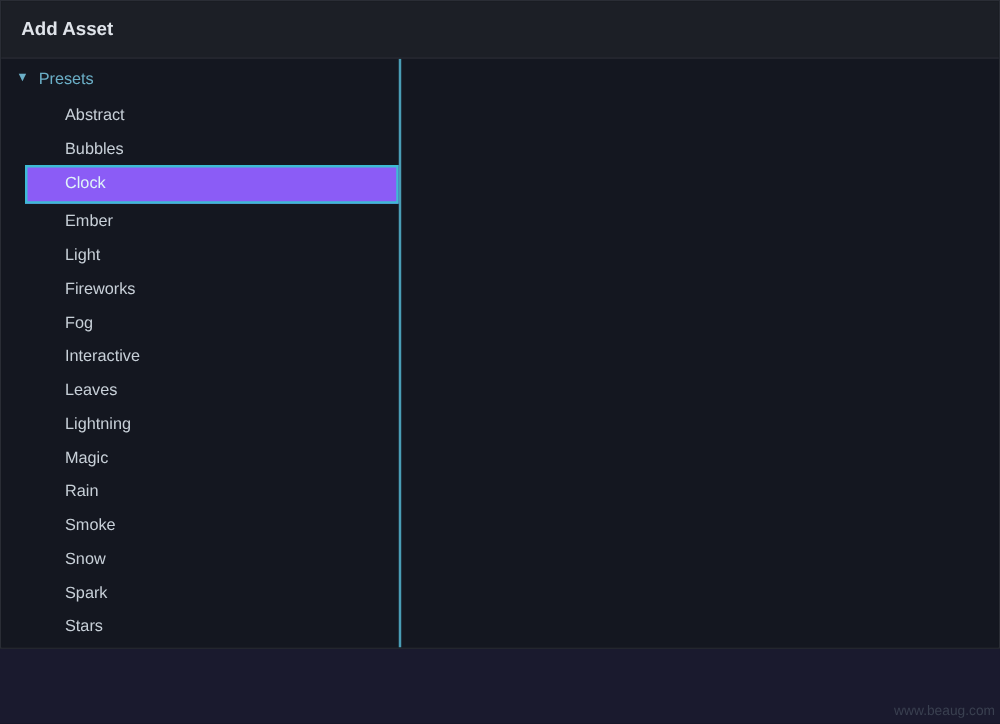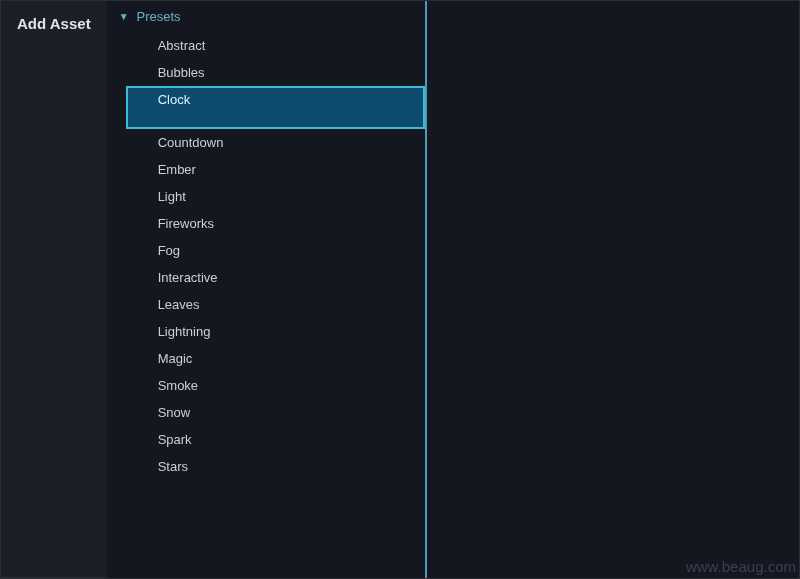--- a/index.html
+++ b/index.html
@@ -13,23 +13,24 @@
       height: 579px;
       background: #1a1a2e;
       font-family: Arial, sans-serif;
       font-size: 13px;
       color: #c8d0d8;
       overflow: hidden;
     }
 
     .outer-container {
       width: 800px;
-      height: 579px;
+      height: 519px;
       background: #111318;
       display: flex;
+      flex-direction: column;
       border: 1px solid #2a2d35;
     }
 
     .title-bar {
       background: #1c1f26;
       padding: 14px 16px;
       font-size: 15px;
       font-weight: bold;
       color: #e0e4ea;
       border-bottom: 1px solid #2a2d35;
@@ -81,62 +82,62 @@
 
     .list-item {
       padding: 6px 16px 6px 32px;
       color: #c8d0d8;
       cursor: pointer;
       font-size: 13px;
       margin-left: 19px;
     }
 
     .list-item.selected {
-      background: #0c4a6e;
+      background: #8b5cf6;
       border: 2px solid #3dbbd4;
       color: #e0f4f8;
-      padding: 4px 14px 20px 30px;
+      padding: 4px 14px 8px 30px;
     }
 
     .main-panel {
       flex: 1;
       background: #141720;
     }
 
     .watermark {
       position: absolute;
       bottom: 4px;
       right: 4px;
-      font-size: 15px;
+      font-size: 11px;
       color: #3a4050;
     }
   </style>
 </head>
 <body>
 
 <div class="outer-container">
   <div class="title-bar">Add Asset</div>
   <div class="content-area">
     <div class="sidebar" id="sidebar">
     <div class="section-header">
           <span class="chevron">▼</span>
           <span>Presets</span>
         </div>
         <div class="list-item">Abstract</div>
         <div class="list-item">Bubbles</div>
         <div class="list-item selected">Clock</div>
-        <div class="list-item">Countdown</div>
         <div class="list-item">Ember</div>
         <div class="list-item">Light</div>
         <div class="list-item">Fireworks</div>
         <div class="list-item">Fog</div>
         <div class="list-item">Interactive</div>
         <div class="list-item">Leaves</div>
         <div class="list-item">Lightning</div>
         <div class="list-item">Magic</div>
+        <div class="list-item">Rain</div>
         <div class="list-item">Smoke</div>
         <div class="list-item">Snow</div>
         <div class="list-item">Spark</div>
         <div class="list-item">Stars</div>
       </div>
     <div class="main-panel"></div>
   </div>
 <div class="watermark">www.beaug.com</div>
   </div>
 

